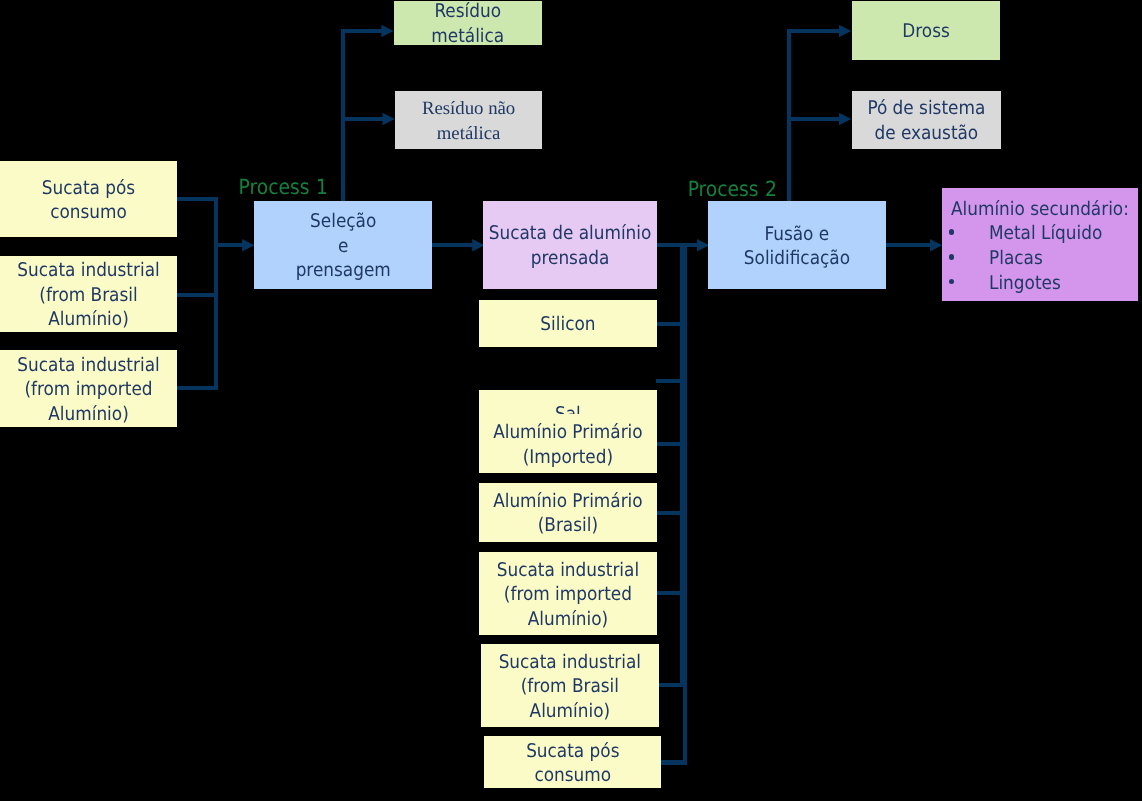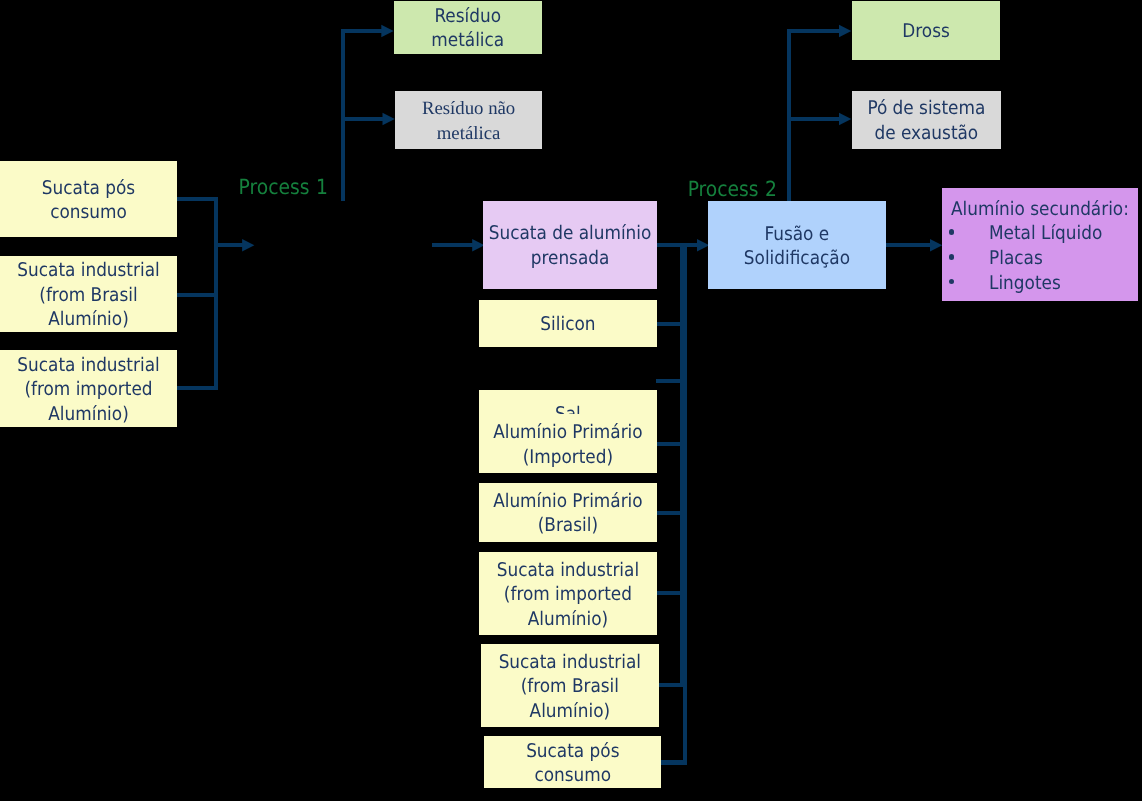--- a/index.html
+++ b/index.html
@@ -76,22 +76,25 @@
   <div class="box" style="left:0px;top:161px;width:177px;height:76px;background:#fbfbc8;">Sucata pós
 consumo</div>
   <div class="box" style="left:0px;top:256px;width:177px;height:76px;background:#fbfbc8;">Sucata industrial
 (from Brasil
 Alumínio)</div>
   <div class="box" style="left:0px;top:350px;width:177px;height:77px;background:#fbfbc8;">Sucata industrial
 (from imported
 Alumínio)</div>
 
   <div class="proclabel" style="left:238.6px;top:177.1px;">Process 1</div>
+  <div class="box" style="left:254.1px;top:200.9px;width:178.2px;height:88.3px;background:#b0d2fc;">Seleção
+e
+prensagem</div>
 
-  <div class="box" style="left:393.9px;top:0.9px;width:147.7px;height:53px;background:#cde8ae;">Resíduo
+  <div class="box" style="left:393.9px;top:0.9px;width:147.7px;height:44px;background:#cde8ae;">Resíduo
 metálica</div>
   <div class="box" style="left:394.9px;top:90.6px;width:147.4px;height:58.4px;background:#d9d9d9;font-family:Liberation Serif, serif;">Resíduo não
 metálica</div>
 
   <div class="box" style="left:483.1px;top:200.9px;width:173.9px;height:88.1px;background:#e6caf3;">Sucata de alumínio
 prensada</div>
   <div class="box" style="left:478.8px;top:299.5px;width:178.2px;height:47.3px;background:#fbfbc8;">Silicon</div>
   <div class="box" style="left:478.8px;top:356.8px;width:178.2px;height:46.4px;background:#fbfbc8;margin-top:33px;">Sal</div>
   <div class="box" style="left:478.8px;top:414px;width:178.2px;height:59.3px;background:#fbfbc8;">Alumínio Primário
 (Imported)</div>

